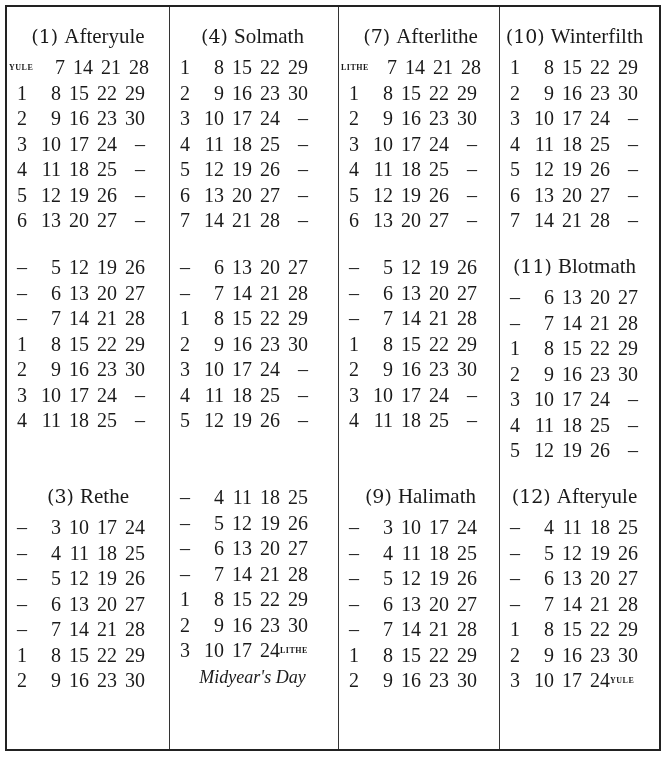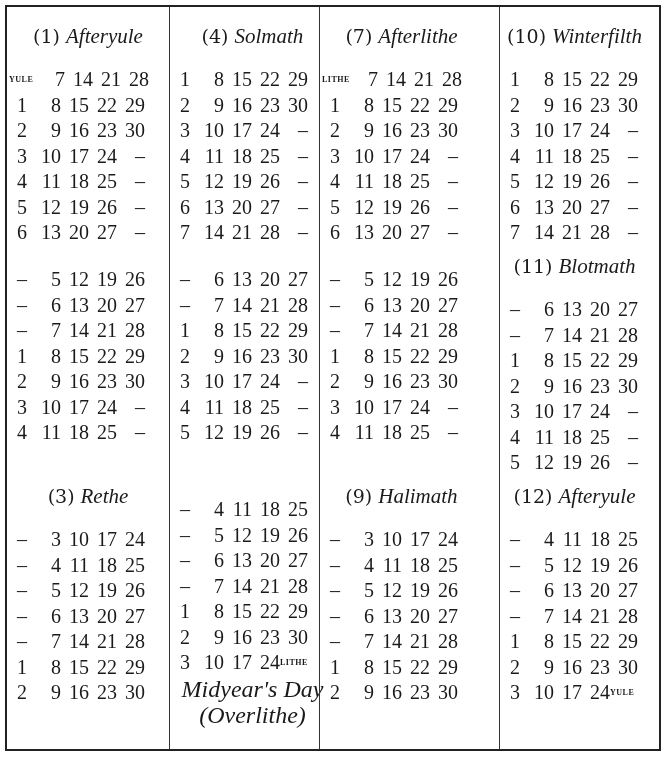--- a/index.html
+++ b/index.html
@@ -4,36 +4,36 @@
 <style>
   html, body { margin: 0; padding: 0; background: #ffffff; }
   body { width: 667px; height: 757px; position: relative; overflow: hidden;
          font-family: "DejaVu Serif", "Liberation Serif", serif; color: #1a1a1a; }
   .frame { position: absolute; left: 5px; top: 5px; width: 656px; height: 746px;
            border-left: 2px solid #222; border-right: 2px solid #222;
            border-top: 2px solid #222; border-bottom: 2px solid #222; box-sizing: border-box; }
   .col { position: absolute; top: 0; height: 100%; box-sizing: border-box; }
   .col.c0 { left: 0; width: 162px; }
   .col.c1 { left: 162px; width: 166px; border-left: 1.5px solid #333; }
-  .col.c2 { left: 312px; width: 164px; border-left: 1.5px solid #333; }
+  .col.c2 { left: 331px; width: 164px; border-left: 1.5px solid #333; }
   .col.c3 { left: 492px; width: 150px; border-left: 1.5px solid #333; }
   .month { position: absolute; left: 0; width: 100%; }
   .m0 { top: 14px; } .m1 { top: 244px; } .m2 { top: 474px; }
   .title { text-align: center; font-size: 19px; height: 30px; line-height: 30px; white-space: nowrap; }
   .title .num { font-style: normal; }
-  .title .name { font-family: "Liberation Serif", serif; font-style: italic; font-size: 21px; margin-left: 6px; }
-  .rows { margin-top: 16px; }
+  .title .name { font-family: "Liberation Serif", serif; font-size: 21px; margin-left: 6px; }
+  .rows { margin-top: 4px; }
   .row { display: flex; height: 25.5px; line-height: 25.5px; font-family: "Liberation Serif", serif;
          font-size: 20px; padding-left: 10px; }
   .cell { width: 28px; text-align: right; white-space: nowrap; }
   .cell.first { width: 16px; text-align: left; }
   .cell.second { width: 28px; }
   .cell.small { font-size: 8px; letter-spacing: 0.5px; font-weight: bold; width: 28px; text-align: left; }
   .cell.small-first { font-size: 8px; letter-spacing: 0.5px; font-weight: bold; width: 28px; text-align: left; margin-left: -8px; }
-  .note { text-align: center; font-family: "Liberation Serif", serif; font-style: italic; font-size: 24px; line-height: 26px; }
+  .note { text-align: center; font-family: "Liberation Serif", serif; font-style: italic; font-size: 18px; line-height: 26px; }
 </style>
 </head>
 <body>
 
 <div class="frame" id="frame">
     <div class="col c0">
       <div class="month m0">
         <div class="title"><span class="num">(1)</span><span class="name">Afteryule</span></div>
         <div class="rows">
           <div class="row">
@@ -349,21 +349,20 @@
           </div>
           <div class="row">
             <span class="cell first">3</span>
             <span class="cell second">10</span>
             <span class="cell">17</span>
             <span class="cell">24</span>
             <span class="cell small">LITHE</span>
           </div>
         </div>
         <div class="note">Midyear's Day</div>
-        <div class="note">(Overlithe)</div>
       </div>
     </div>
     <div class="col c2">
       <div class="month m0">
         <div class="title"><span class="num">(7)</span><span class="name">Afterlithe</span></div>
         <div class="rows">
           <div class="row">
             <span class="cell small-first">LITHE</span>
             <span class="cell second">7</span>
             <span class="cell">14</span>

